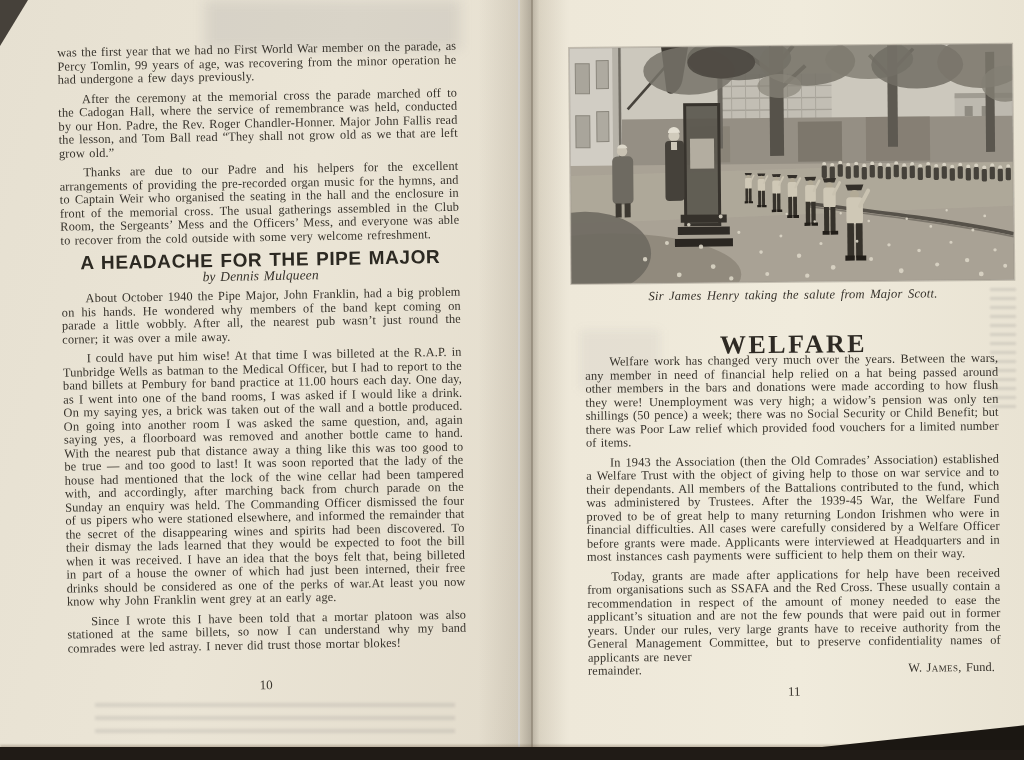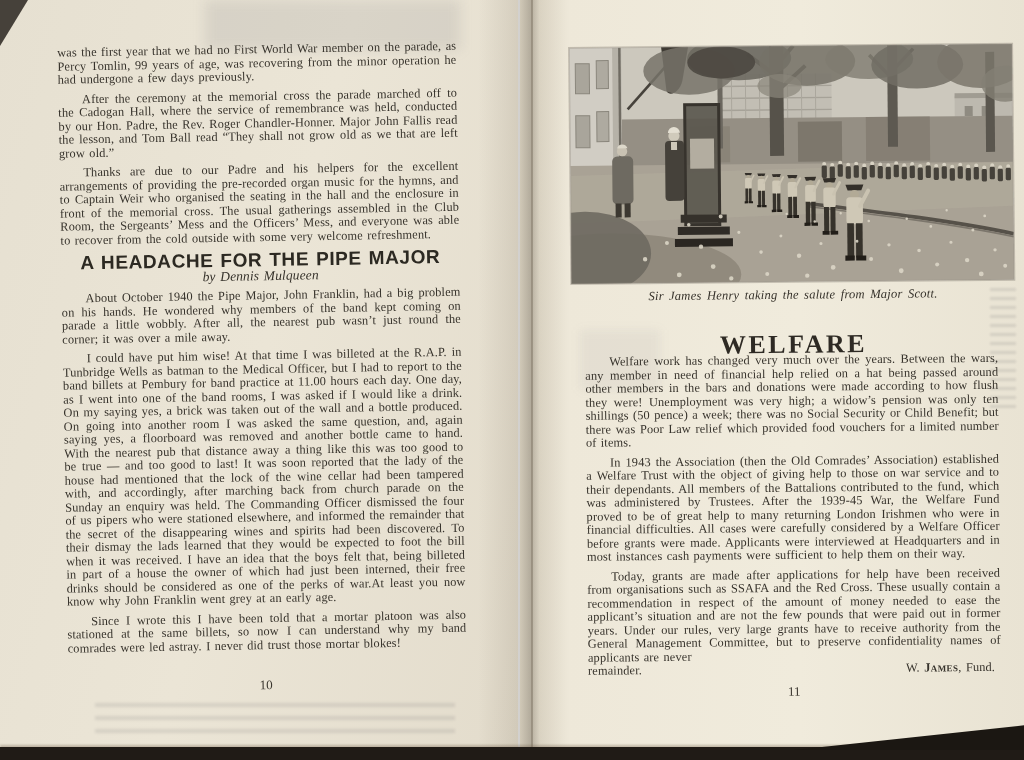--- a/index.html
+++ b/index.html
@@ -39,21 +39,21 @@
 
   .photo-frame{position:absolute;left:49px;top:48px;width:443px;height:236px;
     box-shadow:0 0 0 1px rgba(140,134,122,.45);background:#c6c1b6;overflow:hidden;}
   .caption{position:absolute;left:49px;top:290px;width:443px;text-align:center;
     font-style:italic;font-size:12.6px;color:#36322b;word-spacing:2px;letter-spacing:.2px;}
   .welfare{position:absolute;left:49px;top:315px;width:443px;text-align:center;
     font-size:26px;font-weight:600;letter-spacing:2.5px;color:#2e2a24;}
   .right-body{position:absolute;left:62px;top:356px;width:413px;}
   .sig-row{display:flex;justify-content:space-between;margin-top:0;}
   .sig{white-space:nowrap;padding-right:6px;}
-  .smallcaps{font-variant:small-caps;letter-spacing:.4px;font-weight:bold;}
+  .smallcaps{font-variant:small-caps;letter-spacing:.4px;}
 
   
   .ghost{position:absolute;pointer-events:none;}
   .ghost-top{left:205px;top:0;width:255px;height:50px;background:rgba(125,125,132,.16);filter:blur(6px);}
   .ghost-bottom-lines{left:95px;top:703px;width:360px;height:38px;opacity:.13;filter:blur(1.5px);
     background:repeating-linear-gradient(180deg,rgba(60,60,70,.9) 0 4px,rgba(0,0,0,0) 4px 13px);}
   .ghost-right-margin{left:470px;top:288px;width:26px;height:120px;opacity:.14;filter:blur(1.2px);
     background:repeating-linear-gradient(180deg,rgba(70,70,80,.9) 0 3px,rgba(0,0,0,0) 3px 9px);}
   .ghost-mid{left:60px;top:330px;width:80px;height:60px;background:rgba(120,120,128,.08);filter:blur(5px);}
 </style>

